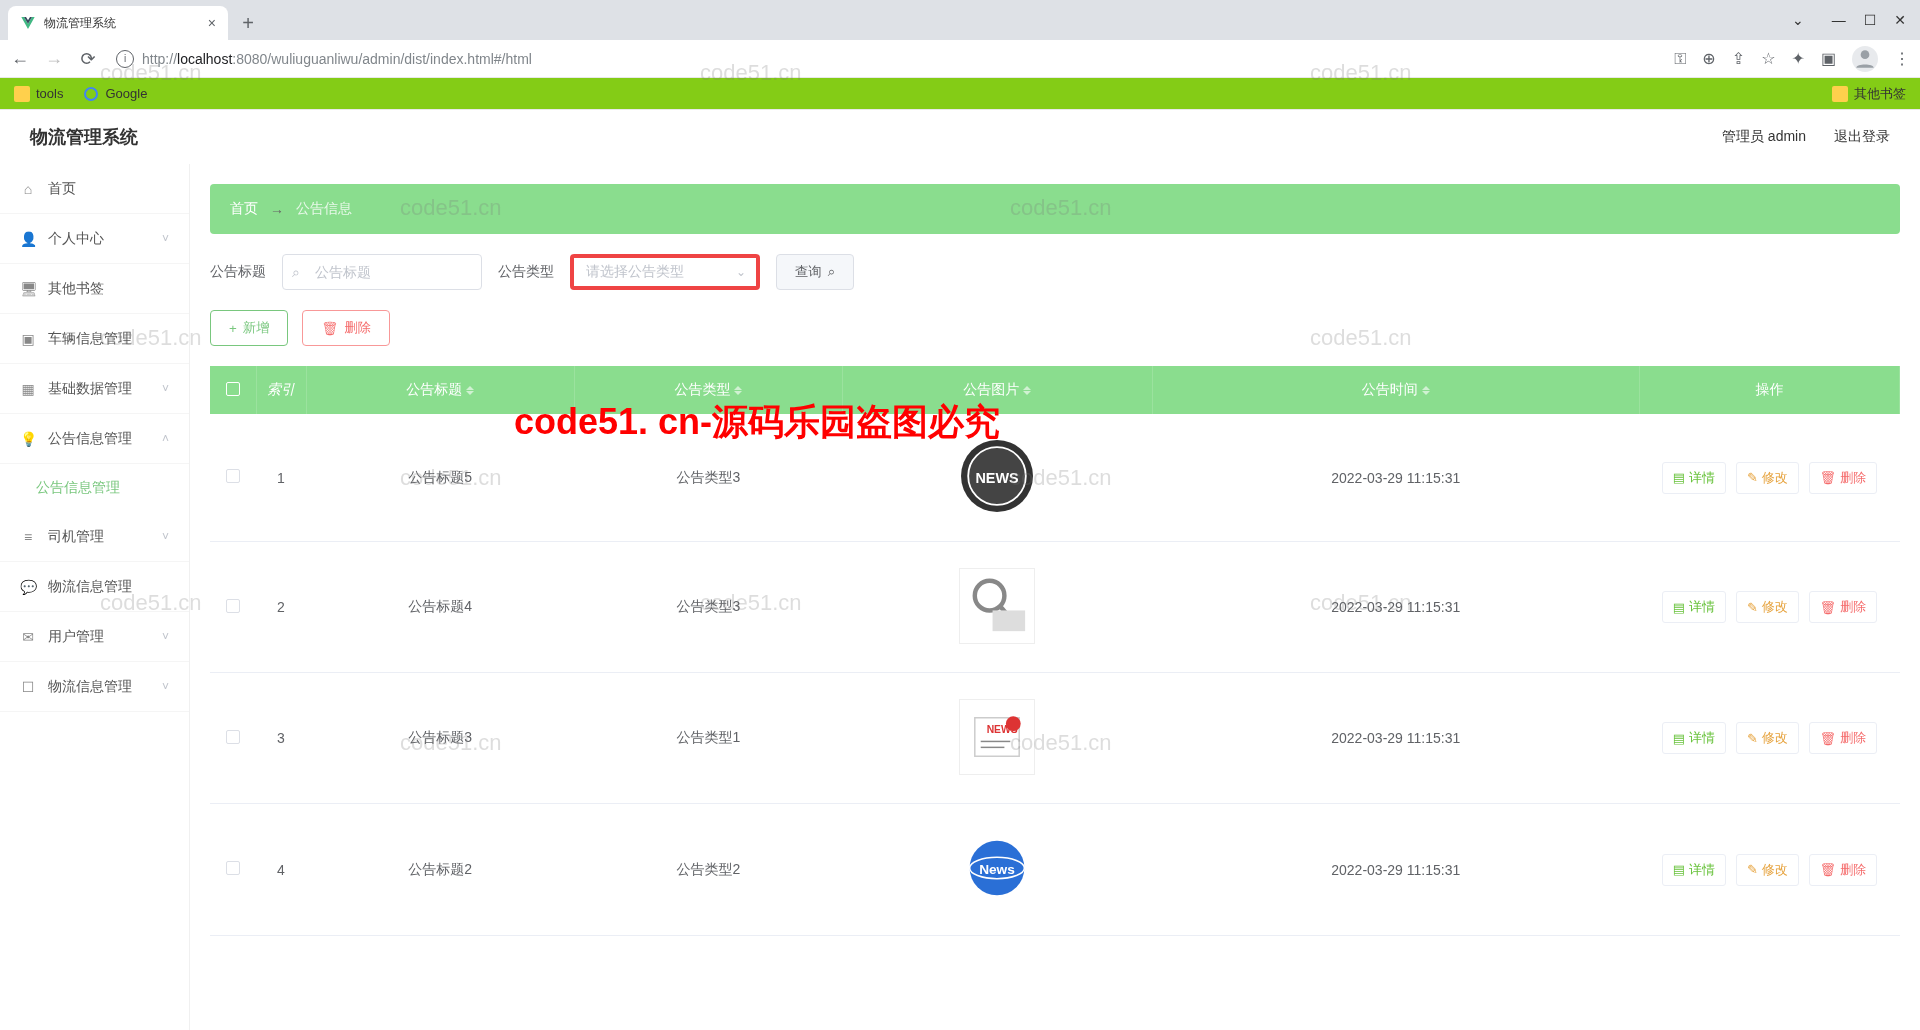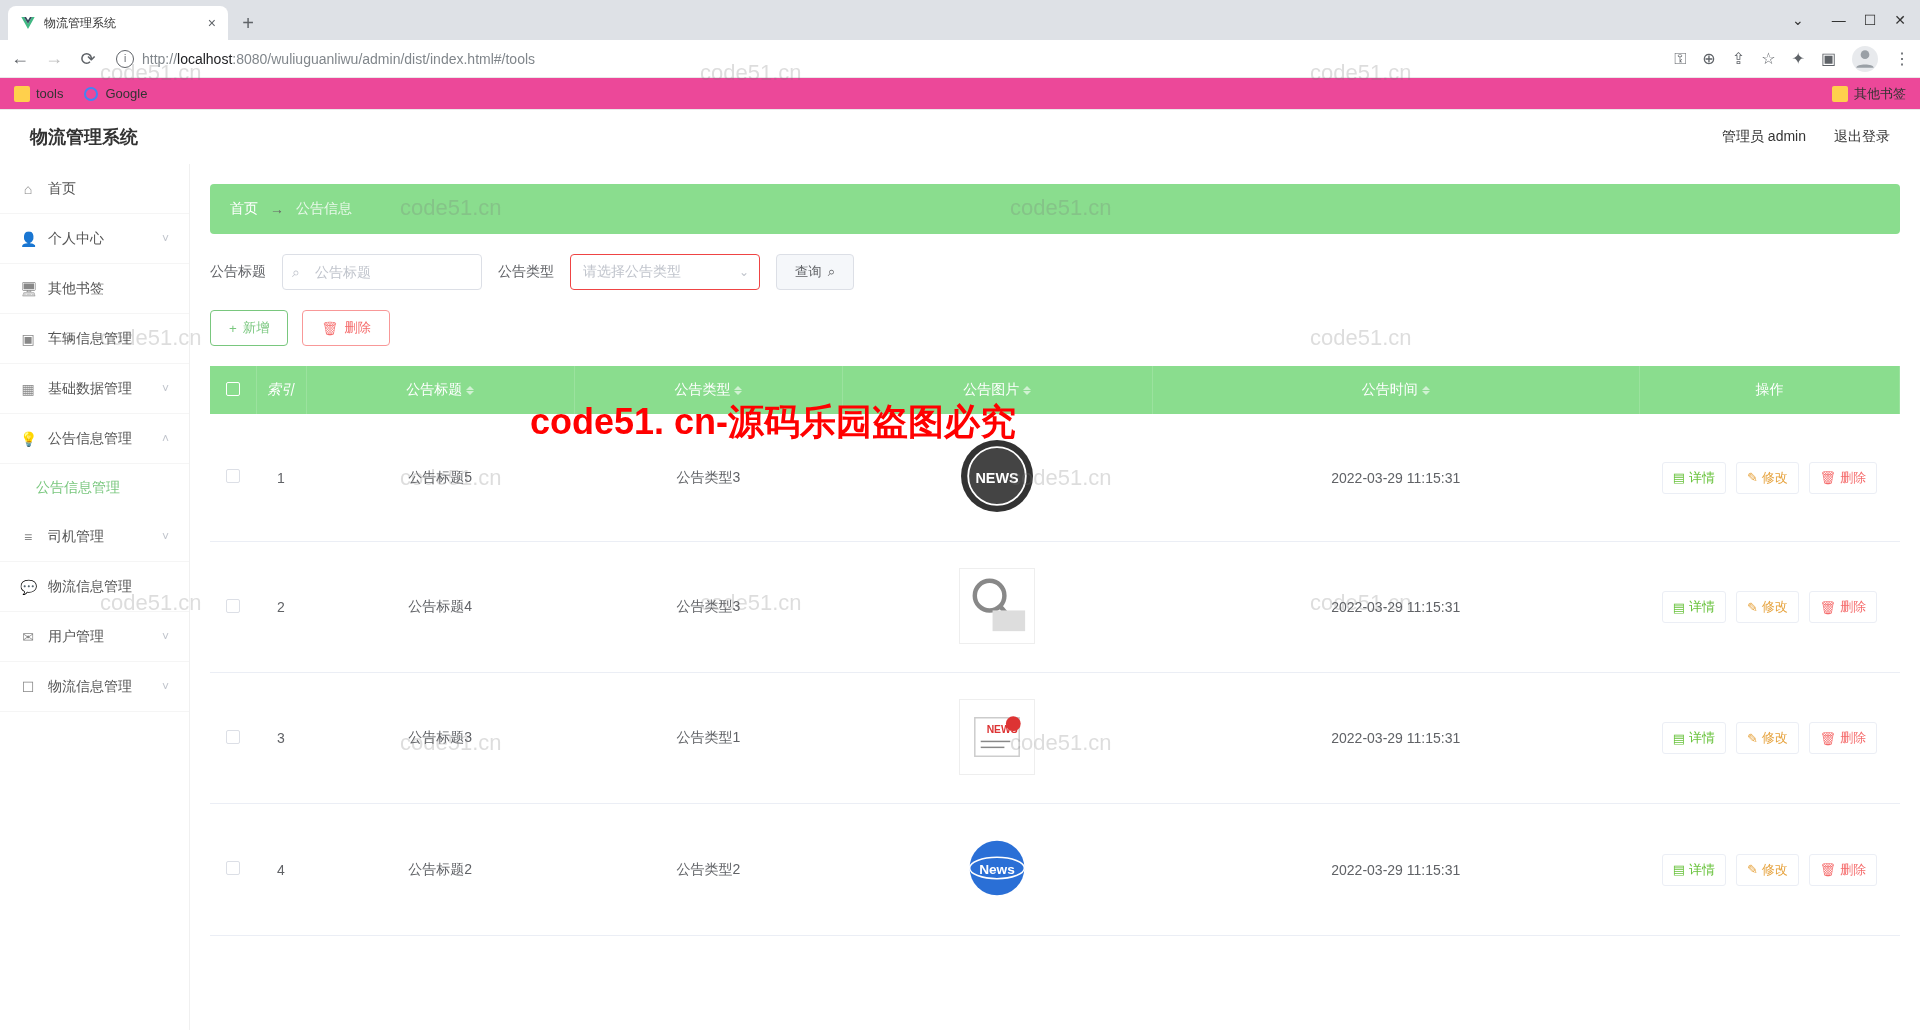--- a/index.html
+++ b/index.html
@@ -22,21 +22,21 @@
 .nav-btn.disabled { color: #bdbdbd; }
 .url-bar { flex: 1; display: flex; align-items: center; gap: 8px; padding: 0 4px; }
 .url-info-icon { width: 18px; height: 18px; border: 1.5px solid #5f6368; border-radius: 50%; display: flex; align-items: center; justify-content: center; font-size: 10px; color: #5f6368; }
 .url-text { font-size: 14px; color: #202124; }
 .url-text .gray { color: #80868b; }
 .chrome-icons { display: flex; gap: 16px; align-items: center; color: #5f6368; }
 .chrome-icons > * { cursor: pointer; font-size: 16px; }
 .avatar-circle { width: 26px; height: 26px; border-radius: 50%; background: #e8eaed; display: flex; align-items: center; justify-content: center; }
 
 
-.bookmarks { background: #ec4899; height: 32px; display: flex; align-items: center; padding: 0 14px; gap: 20px; font-size: 13px; color: #333; border-bottom: 1px solid #e8e8e8; }
+.bookmarks { background: #84cc16; height: 32px; display: flex; align-items: center; padding: 0 14px; gap: 20px; font-size: 13px; color: #333; border-bottom: 1px solid #e8e8e8; }
 .bm-item { display: flex; align-items: center; gap: 6px; cursor: pointer; }
 .bm-folder { width: 16px; height: 16px; background: #ffd04c; border-radius: 2px; }
 .bm-right { margin-left: auto; text-align: center; }
 
 
 .app-header { height: 54px; display: flex; align-items: center; padding: 0 30px; background: #fff; }
 .app-title { font-weight: bold; font-size: 18px; }
 .hdr-right { margin-left: auto; display: flex; gap: 28px; align-items: flex-end; }
 .hdr-right span { cursor: pointer; color: #333; }
 
@@ -55,21 +55,21 @@
 .breadcrumb .current { color: rgba(255,255,255,0.8); text-align: right; }
 .bc-arrow { color: #666; }
 
 
 .search-row { display: flex; align-items: center; gap: 16px; margin-bottom: 20px; }
 .search-label { color: #606266; }
 .search-input { position: relative; }
 .search-input input { height: 36px; border: 1px solid #dcdfe6; border-radius: 4px; padding: 0 12px 0 32px; font-size: 14px; width: 200px; }
 .search-input input::placeholder { color: #c0c4cc; }
 .search-input .search-icn { position: absolute; left: 10px; top: 10px; color: #c0c4cc; font-size: 14px; }
-.search-select { height: 36px; border: 1px solid #ef4444; border-radius: 4px; padding: 0 30px 0 12px; width: 190px; color: #c0c4cc; display: flex; align-items: center; position: relative; cursor: pointer; }
+.search-select { height: 36px; border: 4px solid #ef4444; border-radius: 4px; padding: 0 30px 0 12px; width: 190px; color: #c0c4cc; display: flex; align-items: center; position: relative; cursor: pointer; }
 .search-select .sel-arrow { position: absolute; right: 10px; color: #c0c4cc; font-size: 12px; }
 .btn { height: 36px; padding: 0 18px; border: 1px solid #dcdfe6; background: #f5f7fa; border-radius: 4px; cursor: pointer; display: inline-flex; align-items: center; gap: 6px; color: #606266; }
 .btn-add { border-color: #79c77e; color: #79c77e; background: #fff; }
 .btn-del { border-color: #f89898; color: #f56c6c; background: #fff; }
 
 
 .action-row { display: flex; gap: 14px; margin-bottom: 20px; }
 
 
 .tbl { width: 100%; border-collapse: collapse; }
@@ -118,21 +118,21 @@
   </div>
 </div>
 
 <div class="url-bar-row">
   <span class="nav-btn">←</span>
   <span class="nav-btn disabled">→</span>
   <span class="nav-btn">⟳</span>
   <div class="url-bar">
     <span class="url-info-icon">i</span>
     <span class="url-text">
-      <span class="gray">http://</span><span>localhost</span><span class="gray">:8080</span><span class="gray">/wuliuguanliwu/admin/dist/index.html#/tools</span>
+      <span class="gray">http://</span><span>localhost</span><span class="gray">:8080</span><span class="gray">/wuliuguanliwu/admin/dist/index.html#/html</span>
     </span>
   </div>
   <div class="chrome-icons">
     <span>⚿</span>
     <span>⊕</span>
     <span>⇪</span>
     <span>☆</span>
     <span>✦</span>
     <span>▣</span>
     <span class="avatar-circle">
@@ -371,13 +371,13 @@
 <div class="watermark" style="top:195px;left:1010px;">code51.cn</div>
 <div class="watermark" style="top:325px;left:100px;">code51.cn</div>
 <div class="watermark" style="top:325px;left:1310px;">code51.cn</div>
 <div class="watermark" style="top:465px;left:400px;">code51.cn</div>
 <div class="watermark" style="top:465px;left:1010px;">code51.cn</div>
 <div class="watermark" style="top:590px;left:100px;">code51.cn</div>
 <div class="watermark" style="top:590px;left:700px;">code51.cn</div>
 <div class="watermark" style="top:590px;left:1310px;">code51.cn</div>
 <div class="watermark" style="top:730px;left:400px;">code51.cn</div>
 <div class="watermark" style="top:730px;left:1010px;">code51.cn</div>
-<div class="wm-red" style="top:398px;left:530px;">code51. cn-源码乐园盗图必究</div>
+<div class="wm-red" style="top:398px;left:514px;">code51. cn-源码乐园盗图必究</div>
 
 </body></html>

